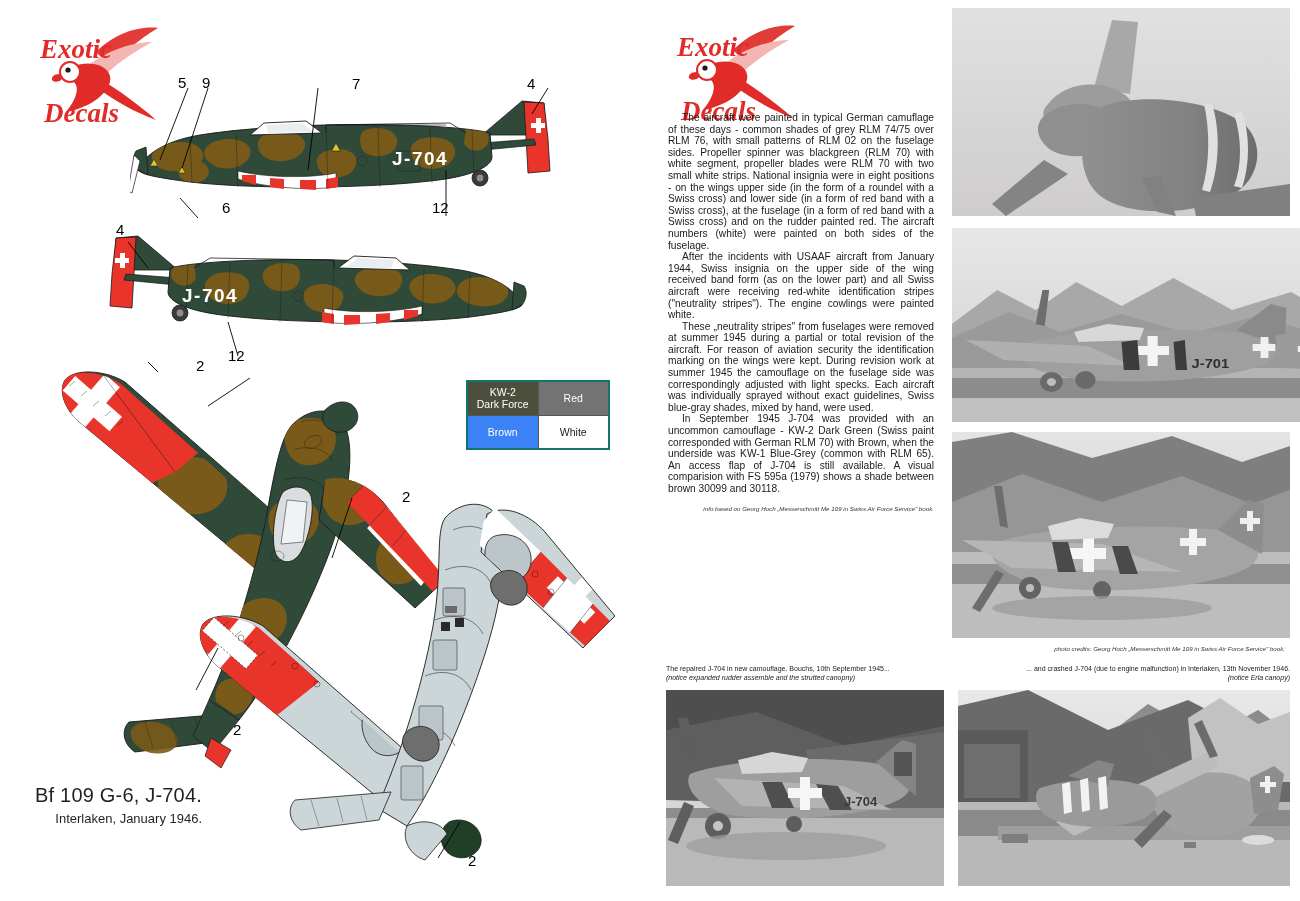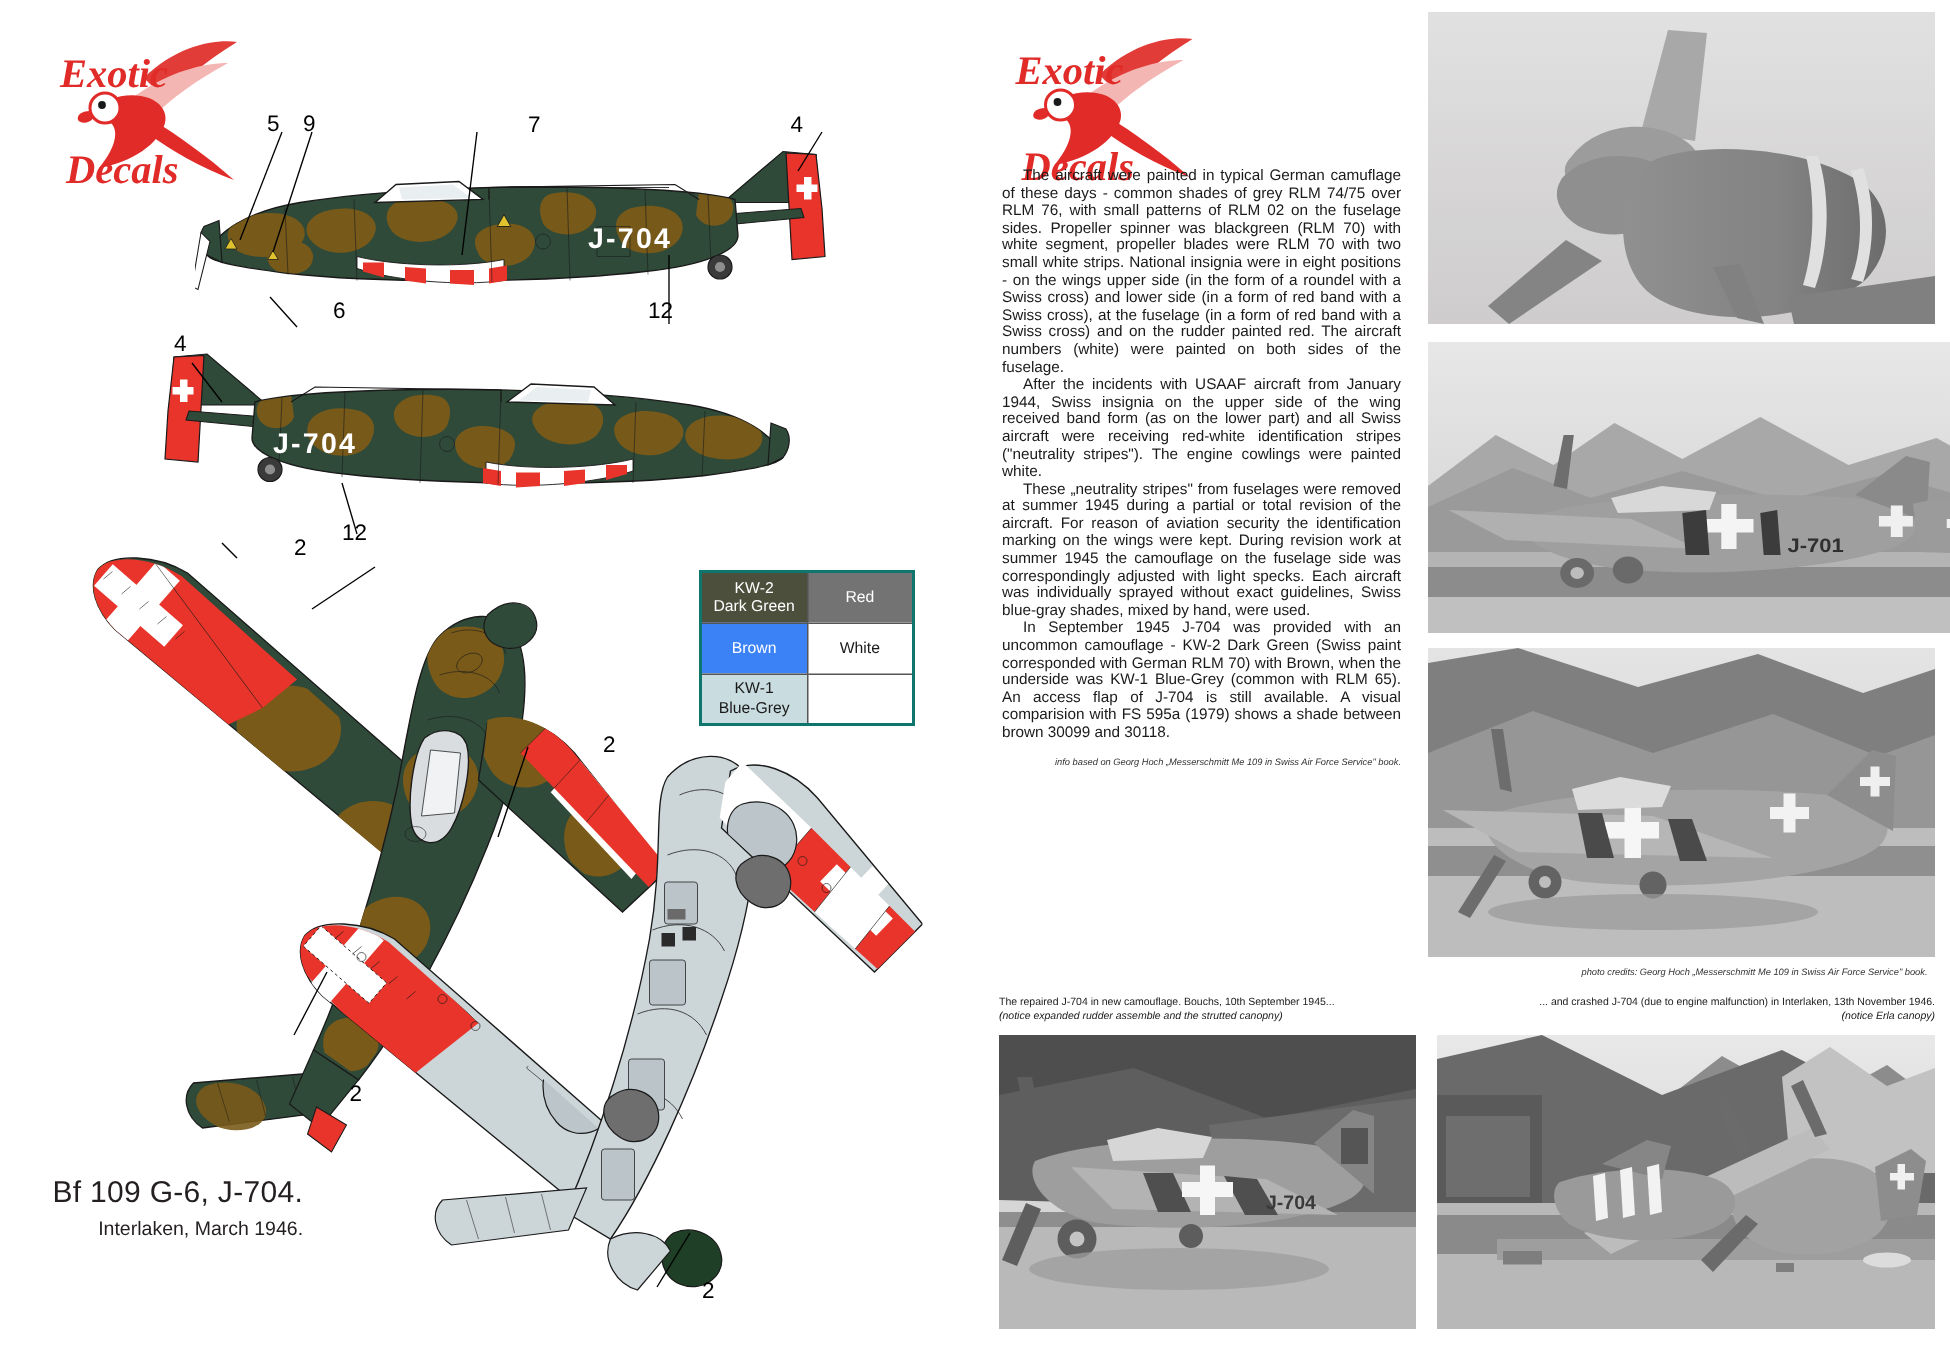--- a/index.html
+++ b/index.html
@@ -489,41 +489,34 @@
     <div class="callout" style="left:196px; top:358px;">2</div>
     <div class="callout" style="left:402px; top:489px;">2</div>
     <div class="callout" style="left:233px; top:722px;">2</div>
     <div class="callout" style="left:468px; top:853px;">2</div>
 
     <table id="color-key">
       <tbody>
           <tr>
         <td class="sw-green">
           <span>KW-2</span><br>
-          <span>Dark Green</span>
+          <span>Dark Force</span>
         </td>
         <td class="sw-red">Red</td>
       </tr>
       <tr>
         <td class="sw-brown">Brown</td>
         <td class="sw-white">White</td>
       </tr>
-      <tr>
-        <td class="sw-bluegrey">
-          <span>KW-1</span><br>
-          <span>Blue-Grey</span>
-        </td>
-        <td class="sw-empty"></td>
-      </tr>
     </tbody>
       </table>
 
     <div id="title-block">
       <div id="title-main">Bf 109 G-6, J-704.</div>
-      <div id="title-sub">Interlaken, March 1946.</div>
+      <div id="title-sub">Interlaken, January 1946.</div>
     </div>
 
   </div>
 
   <div id="text-column">
     <p>The aircraft were painted in typical German camuflage of these days - common shades of grey RLM 74/75 over RLM 76, with small patterns of RLM 02 on the fuselage sides. Propeller spinner was blackgreen (RLM 70) with white segment, propeller blades were RLM 70 with two small white strips. National insignia were in eight  positions - on the wings upper side (in the form of a roundel with a Swiss cross) and lower side (in a form of red band with a Swiss cross), at the fuselage (in a form of red band with a Swiss cross) and on the rudder painted red. The aircraft numbers (white) were painted on both sides of the fuselage.</p>
     <p>After the incidents with USAAF aircraft from January 1944, Swiss insignia on the upper side of the wing received band form (as on the lower part) and all Swiss aircraft were receiving red-white identification stripes ("neutrality stripes"). The engine cowlings were painted white.</p>
     <p>These „neutrality stripes" from fuselages were removed at summer 1945 during a partial or total revision of the aircraft. For reason of aviation security the identification marking on the wings were kept. During revision work at summer 1945 the camouflage on the fuselage side was correspondingly adjusted with light specks. Each aircraft was individually sprayed without exact guidelines, Swiss blue-gray shades, mixed by hand, were used.</p>
     <p>In September 1945 J-704 was provided with an uncommon camouflage - KW-2 Dark Green (Swiss paint corresponded with German RLM 70) with Brown, when the underside was KW-1 Blue-Grey (common with RLM 65). An access flap of J-704 is still available. A visual comparision with FS 595a (1979) shows a shade between brown 30099 and 30118.</p>
     <div id="text-credit">info based on Georg Hoch „Messerschmitt Me 109 in Swiss Air Force Service" book.</div>

